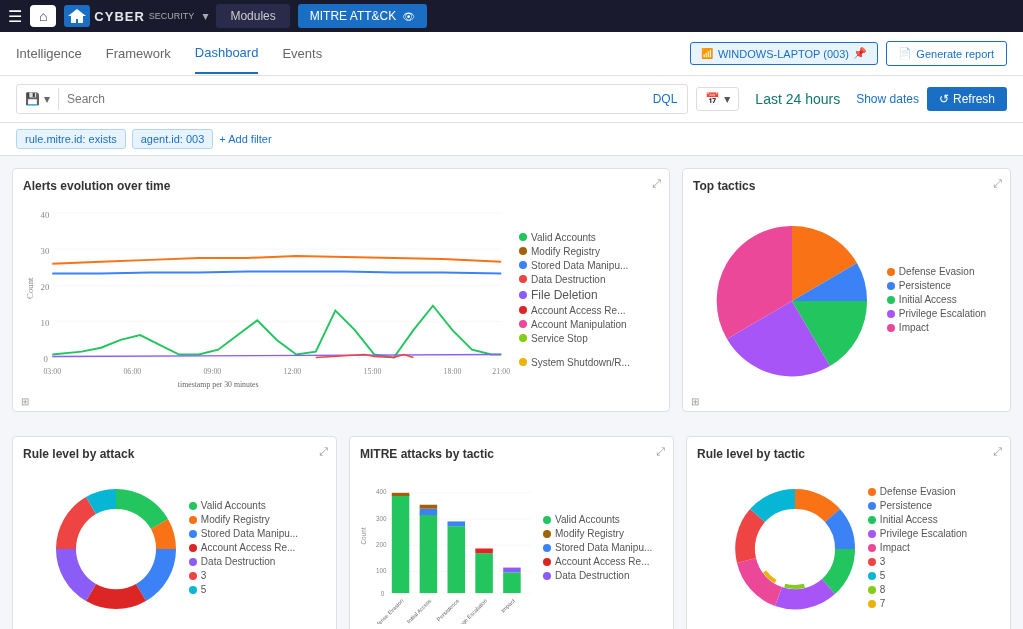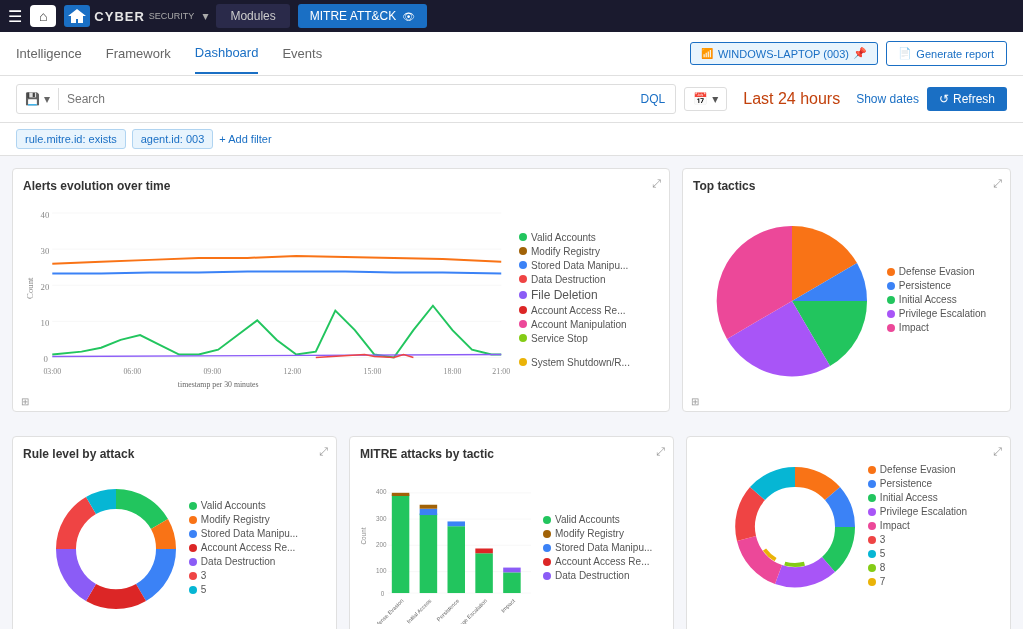--- a/index.html
+++ b/index.html
@@ -17,21 +17,21 @@
     .agent-badge { background: #e8f4fd; border: 1px solid #1a6fc4; color: #1a6fc4; padding: 4px 10px; border-radius: 3px; font-size: 11px; display: flex; align-items: center; gap: 4px; cursor: pointer; }
     .generate-btn { background: #fff; border: 1px solid #1a6fc4; color: #1a6fc4; padding: 5px 12px; border-radius: 3px; font-size: 11px; cursor: pointer; display: flex; align-items: center; gap: 4px; }
 
     
     .search-bar { display: flex; align-items: center; background: #fff; border-bottom: 1px solid #e0e0e0; padding: 8px 16px; gap: 8px; }
     .search-left { display: flex; align-items: center; border: 1px solid #ddd; border-radius: 3px; flex: 1; height: 30px; }
     .search-icon-btn { padding: 4px 8px; color: #666; display: flex; align-items: center; gap: 4px; border-right: 1px solid #ddd; cursor: pointer; }
     .search-input { border: none; outline: none; flex: 1; padding: 4px 8px; font-size: 12px; color: #999; }
     .dql-btn { padding: 4px 10px; color: #1a6fc4; font-size: 12px; cursor: pointer; font-weight: 500; }
     .cal-btn { display: flex; align-items: center; gap: 4px; border: 1px solid #ddd; border-radius: 3px; padding: 4px 8px; cursor: pointer; font-size: 12px; color: #555; }
-    .timerange { font-size: 16px; color: #c2410c; padding: 0 8px; text-align: right; }
+    .timerange { font-size: 14px; color: #0f766e; padding: 0 8px; text-align: right; }
     .show-dates { color: #1a6fc4; font-size: 12px; cursor: pointer; }
     .refresh-btn { background: #1a6fc4; color: #fff; border: none; border-radius: 3px; padding: 5px 12px; font-size: 12px; cursor: pointer; display: flex; align-items: center; gap: 4px; }
 
     
     .filter-bar { display: flex; align-items: center; background: #fff; border-bottom: 1px solid #e0e0e0; padding: 6px 16px; gap: 6px; }
     .filter-tag { background: #e8f4fd; border: 1px solid #b0d4f1; color: #1a6fc4; padding: 3px 8px; border-radius: 3px; font-size: 11px; cursor: pointer; }
     .add-filter { color: #1a6fc4; font-size: 11px; cursor: pointer; }
 
     
     .dashboard { padding: 12px; display: grid; grid-template-columns: 2fr 1fr; grid-template-rows: auto auto; gap: 12px; }
@@ -370,20 +370,21 @@
               <span style="width: 8px; height: 8px; border-radius: 50%; background: rgb(139, 92, 246); flex-shrink: 0;"></span>
               <span style="font-size: 10px; color: rgb(85, 85, 85);">Data Destruction</span>
             </div>
           </div>
       </div>
     </div>
 
   </div>
 
   <div class="panel">
+    <div class="panel-title">Rule level by tactic</div>
     <span class="panel-expand">⤢</span>
     <div style="display:flex;align-items:center;justify-content:center;height:160px;gap:8px;">
       <svg width="130" height="130" viewBox="-65 -65 130 130">
 
         <path d="M0,-60 A60,60,0,0,1,45,-40 L30,-27 A40,40,0,0,0,0,-40 Z" fill="#f97316"></path>
         <path d="M45,-40 A60,60,0,0,1,60,0 L40,0 A40,40,0,0,0,30,-27 Z" fill="#3b82f6"></path>
         <path d="M60,0 A60,60,0,0,1,40,45 L27,30 A40,40,0,0,0,40,0 Z" fill="#22c55e"></path>
         <path d="M40,45 A60,60,0,0,1,-20,57 L-13,38 A40,40,0,0,0,27,30 Z" fill="#a855f7"></path>
         <path d="M-20,57 A60,60,0,0,1,-58,14 L-39,9 A40,40,0,0,0,-13,38 Z" fill="#ec4899"></path>
         <path d="M-58,14 A60,60,0,0,1,-45,-40 L-30,-27 A40,40,0,0,0,-39,9 Z" fill="#ef4444"></path>

